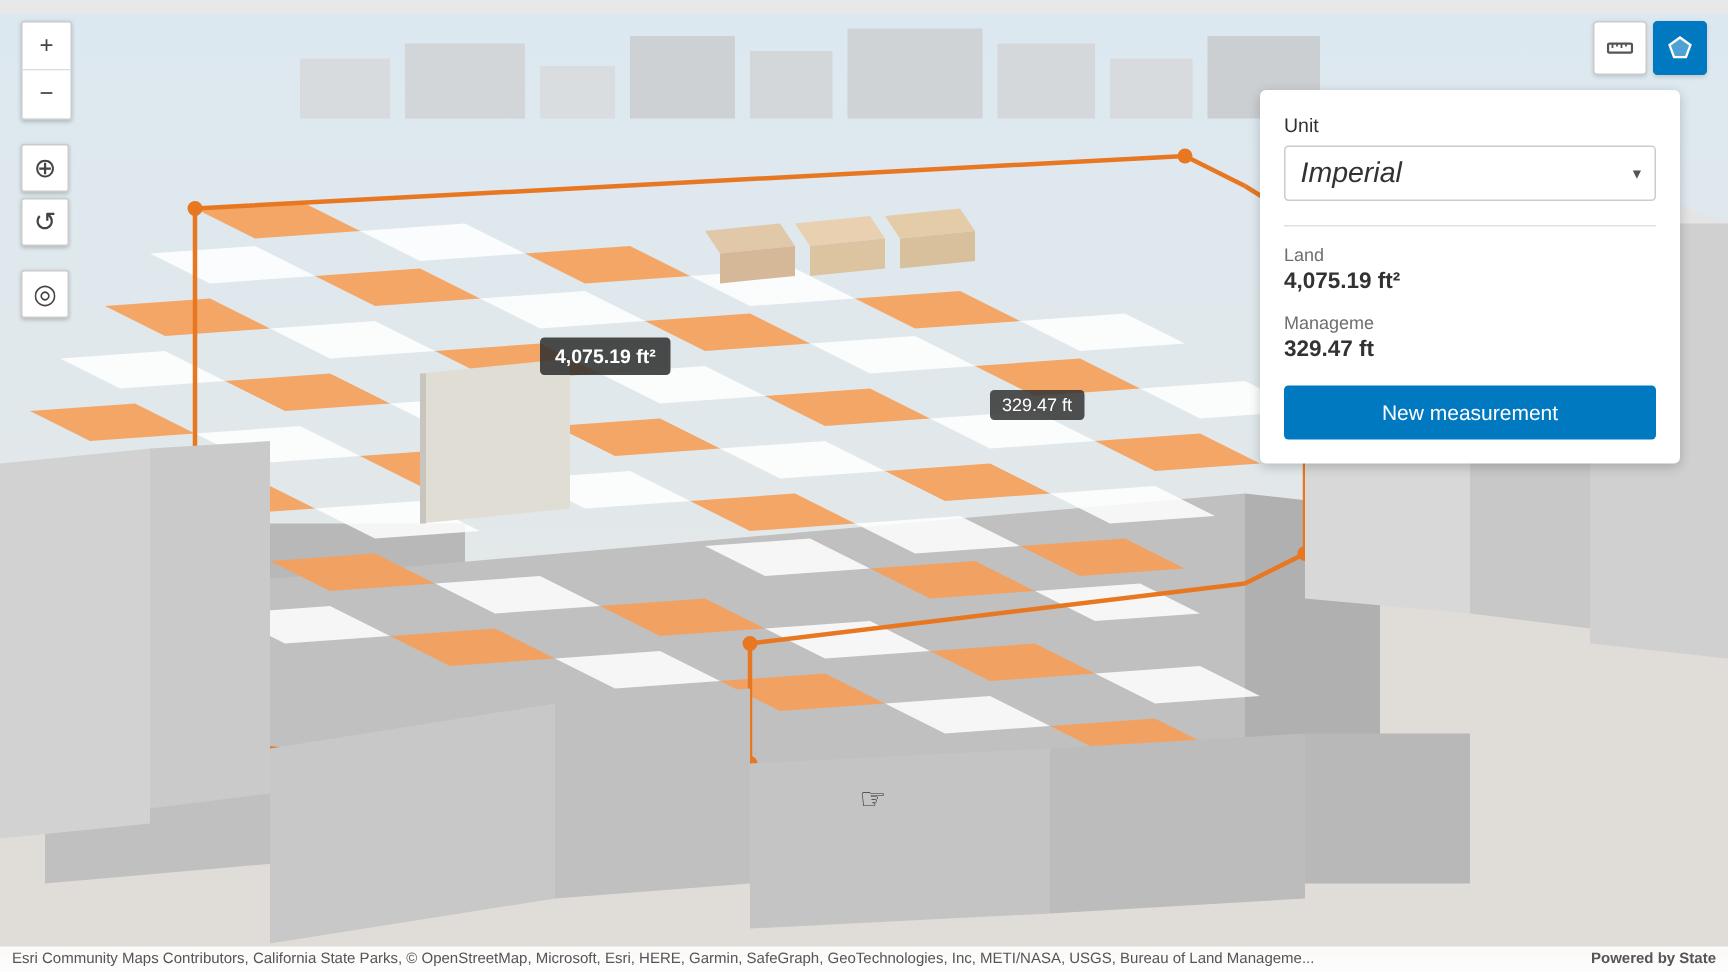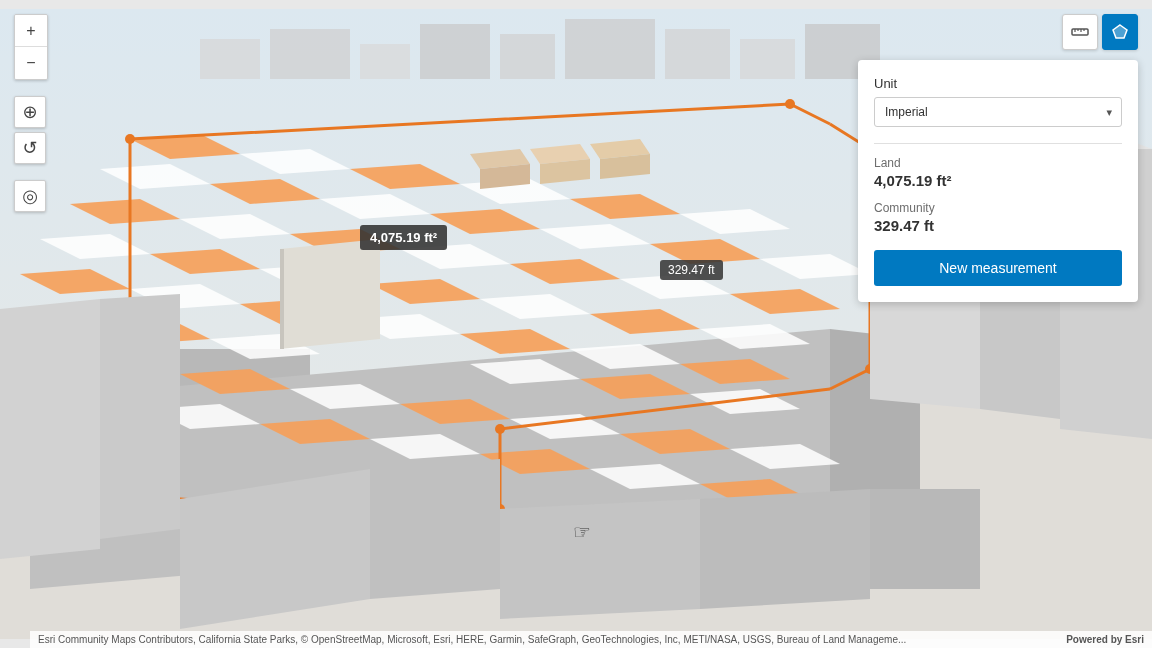--- a/index.html
+++ b/index.html
@@ -70,21 +70,21 @@
     }
 
     .toolbar-sep {
       height: 8px;
     }
 
     
     .measurement-panel {
       position: absolute;
       top: 14px;
-      right: 14px;
+      right: 32px;
       width: 280px;
       background: #fff;
       border-radius: 4px;
       box-shadow: 0 2px 8px rgba(0,0,0,0.2);
       padding: 16px;
     }
 
     .header-icon-btn {
       width: 36px;
       height: 36px;
@@ -120,26 +120,27 @@
     .unit-select-wrapper {
       position: relative;
       margin-bottom: 16px;
     }
 
     .unit-select {
       width: 100%;
       padding: 7px 30px 7px 10px;
       border: 1px solid #ccc;
       border-radius: 3px;
-      font-size: 12px;
+      font-size: 19px;
       color: #323232;
       background: #fff;
       appearance: none;
       -webkit-appearance: none;
       cursor: pointer;
+      font-style: italic;
     }
 
     .unit-select-arrow {
       position: absolute;
       right: 10px;
       top: 50%;
       transform: translateY(-50%);
       pointer-events: none;
       font-size: 11px;
       color: #555;
@@ -209,21 +210,20 @@
       bottom: 0;
       left: 0;
       right: 0;
       background: rgba(255,255,255,0.85);
       font-size: 10px;
       color: #555;
       padding: 3px 8px;
       display: flex;
       justify-content: space-between;
       align-items: center;
-      margin-left: 30px;
     }
   </style>
 </head>
 <body>
 
 <div id="map-container">
   <svg class="map-svg" viewBox="0 0 1152 630" xmlns="http://www.w3.org/2000/svg">
 
     <defs>
       <linearGradient id="skyGrad" x1="0" y1="0" x2="0" y2="1">
@@ -419,22 +419,22 @@
       <option value="metric">Metric</option>
     </select>
     <span class="unit-select-arrow">▾</span>
   </div>
 
   <div class="divider"></div>
 
   <div class="metric-label">Land</div>
   <div class="metric-value">4,075.19 ft²</div>
 
-  <div class="metric-label">Community</div>
+  <div class="metric-label">Manageme</div>
   <div class="metric-value">329.47 ft</div>
 
   <button class="new-measurement-btn">New measurement</button>
 </div>
 
 <div class="attribution">
   <span>Esri Community Maps Contributors, California State Parks, © OpenStreetMap, Microsoft, Esri, HERE, Garmin, SafeGraph, GeoTechnologies, Inc, METI/NASA, USGS, Bureau of Land Manageme...</span>
-  <span style="font-weight:600;white-space:nowrap;margin-left:8px;">Powered by Esri</span>
+  <span style="font-weight:600;white-space:nowrap;margin-left:8px;">Powered by State</span>
 </div>
 
 </body></html>

